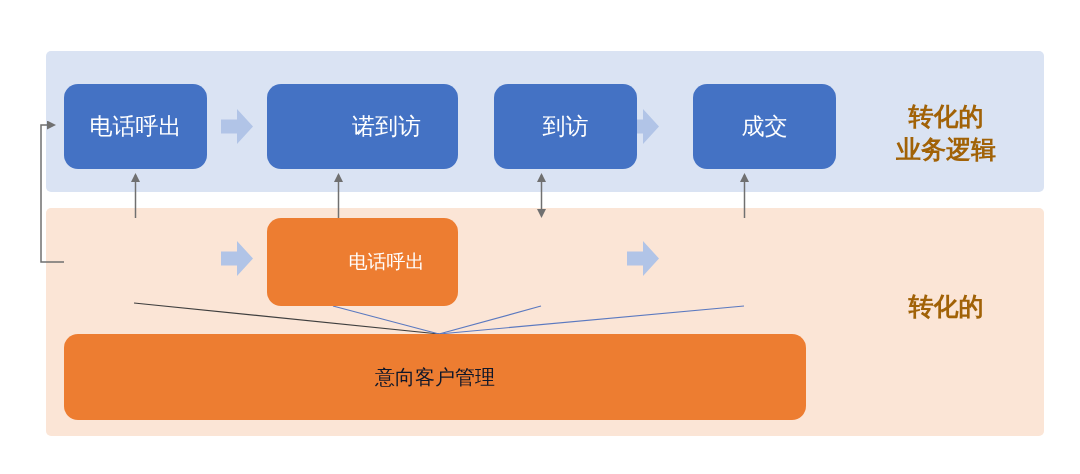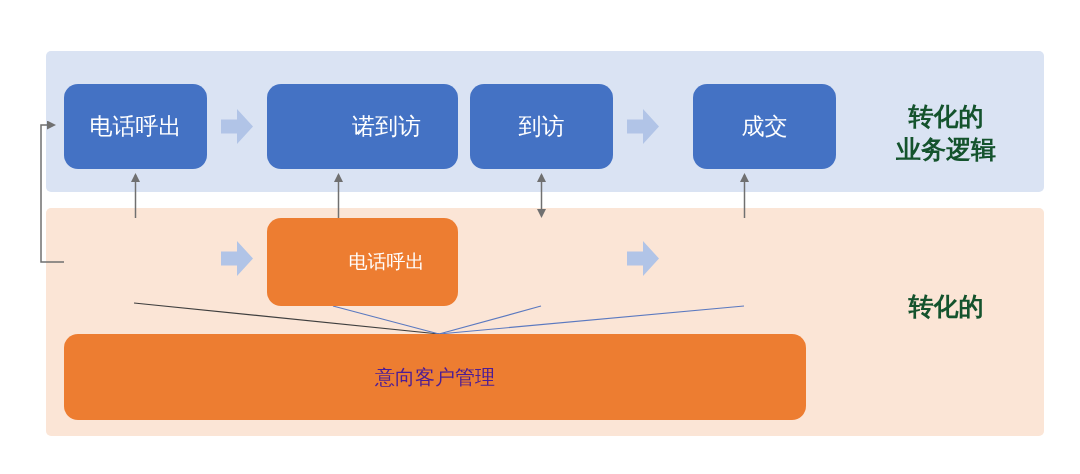--- a/index.html
+++ b/index.html
@@ -8,33 +8,33 @@
     font-family:Liberation Sans, sans-serif; overflow:hidden;
   }
   .band { position:absolute; border-radius:5px; }
   .band-blue   { left:46px;  top:51px;  width:998px; height:141px; background:#DAE3F3; }
   .band-orange { left:46px;  top:208px; width:998px; height:228px; background:#FBE5D6; }
 
   .step { position:absolute; display:flex; align-items:center; justify-content:center;
           text-align:center; border-radius:14px; color:#ffffff; z-index:3; }
   .step-blue   { background:#4472C4; width:143px; height:85px; top:84px;  font-size:23px; }
   .step-orange { background:#ED7D31; width:143px; height:88px; top:218px; font-size:19px; line-height:26px; }
-  .col1 { left:64px; }  .col2 { left:267px;padding-left:48px; }  .col3 { left:470px; }  .col4 { left:673px;margin-left:20px; }
+  .col1 { left:64px; }  .col2 { left:267px;padding-left:48px; }  .col3 { left:494px; }  .col4 { left:673px;margin-left:20px; }
 
   .base-box { position:absolute; left:64px; top:334px; width:742px; height:86px;
-              background:#ED7D31; border-radius:14px; color:#4c1d95; font-size:20px;
+              background:#ED7D31; border-radius:14px; color:#0f172a; font-size:20px;
               display:flex; align-items:center; justify-content:center; z-index:3; }
 
   .barrow { position:absolute; width:32px; height:35px; background:#B1C4E7; z-index:2;
             clip-path:polygon(0% 30%, 50% 30%, 50% 0%, 100% 50%, 50% 100%, 50% 70%, 0% 70%); }
   .barrow.rowb { top:109px; }
   .barrow.rowo { top:241px; }
   .g1 { left:221px; } .g2 { left:424px; } .g3 { left:627px; }
 
-  .side-label { position:absolute; width:200px; text-align:center; color:#14532d;
+  .side-label { position:absolute; width:200px; text-align:center; color:#a16207;
                 font-size:25px; font-weight:700; line-height:33px; z-index:3; }
   #label-business   { left:846px; top:100px; }
   #label-management { left:846px; top:290px; }
 
   #connectors { position:absolute; left:0; top:0; z-index:1; }
 </style>
 </head>
 <body>
 
 <div id="canvas">

